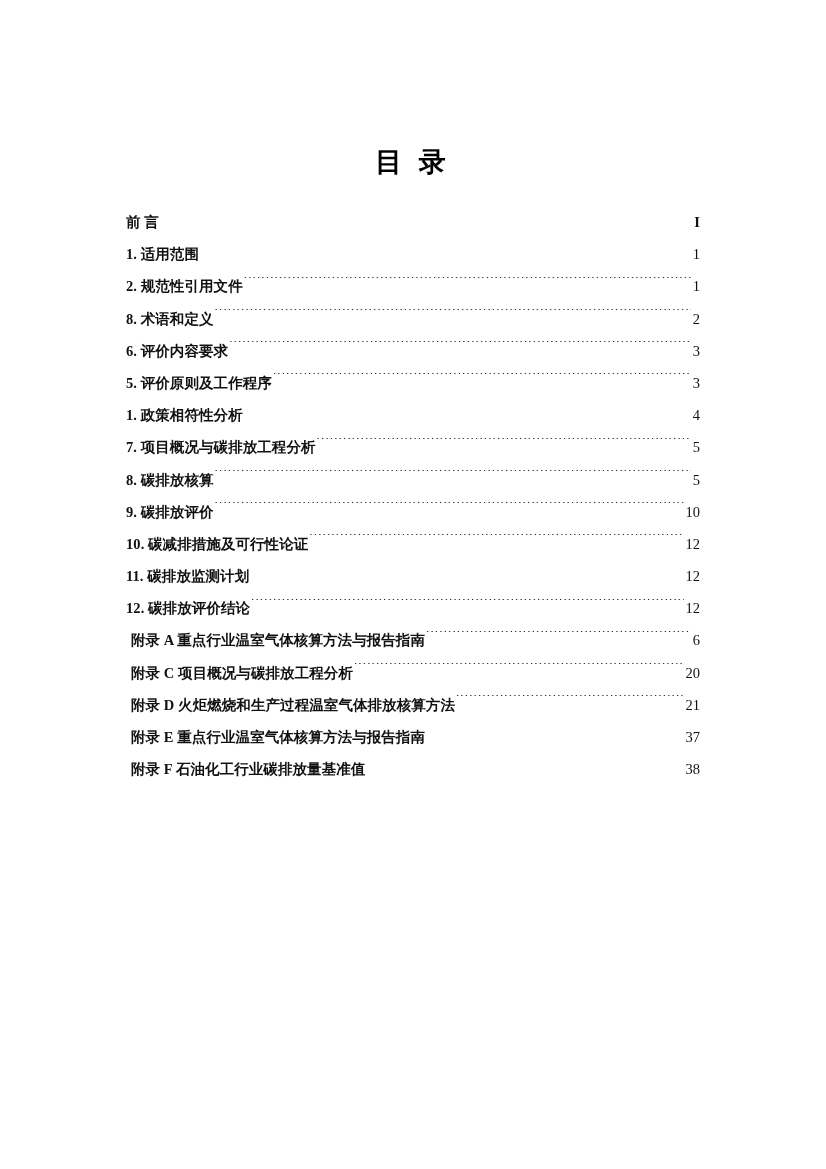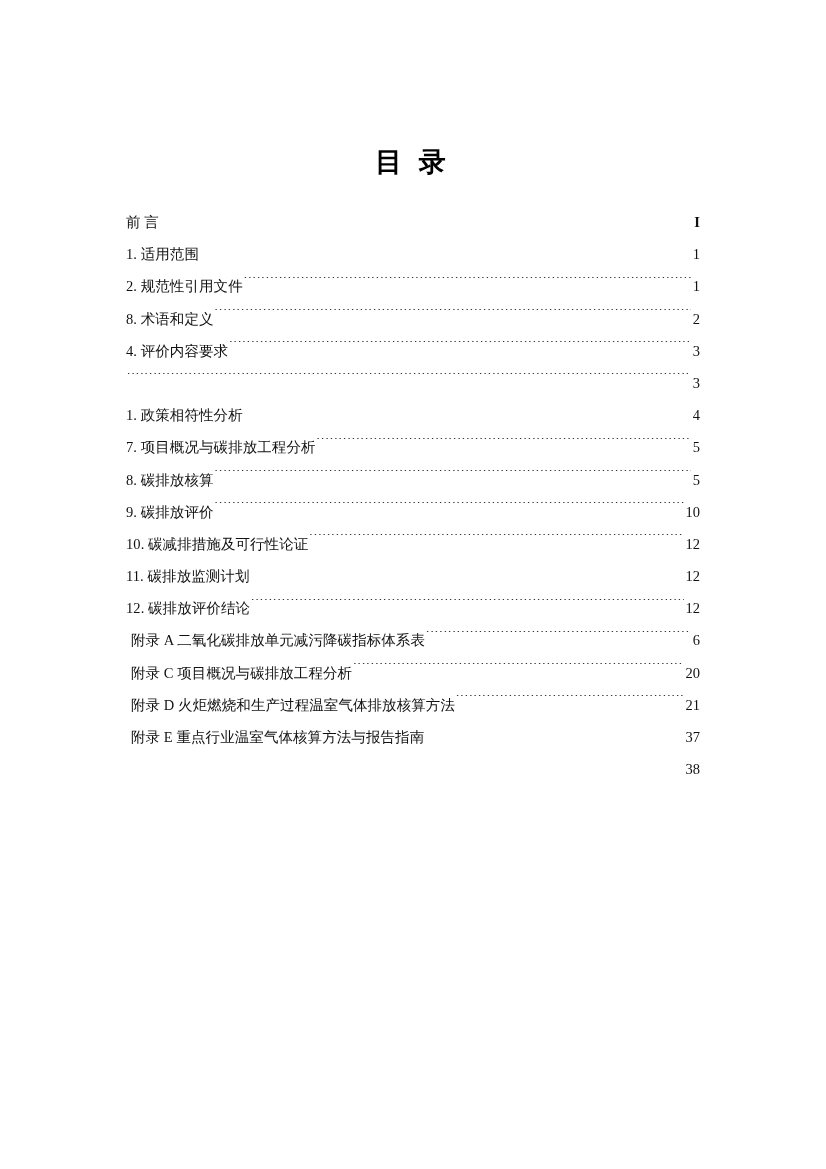--- a/index.html
+++ b/index.html
@@ -54,20 +54,21 @@
     color: #111111;
   }
 
   .toc-entry.appendix {
     padding-left: 5px;
   }
 
   .entry-label {
     flex: 0 0 auto;
     letter-spacing: 0.005em;
+    font-weight: bold;
   }
 
   .entry-leader {
     flex: 1 1 auto;
     overflow: hidden;
     margin: 0 1px;
     position: relative;
     height: 1em;
   }
 
@@ -116,25 +117,26 @@
         <span class="entry-label">2. 规范性引用文件</span>
         <span class="entry-leader"></span>
         <span class="entry-page">1</span>
       </div>
       <div class="toc-entry">
         <span class="entry-label">8. 术语和定义</span>
         <span class="entry-leader"></span>
         <span class="entry-page">2</span>
       </div>
       <div class="toc-entry">
-        <span class="entry-label">4. 评价内容要求</span>
+        <span class="entry-label">6. 评价内容要求</span>
         <span class="entry-leader"></span>
         <span class="entry-page">3</span>
       </div>
       <div class="toc-entry">
+        <span class="entry-label">5. 评价原则及工作程序</span>
         <span class="entry-leader"></span>
         <span class="entry-page">3</span>
       </div>
       <div class="toc-entry">
         <span class="entry-label">1. 政策相符性分析</span>
         <span class="entry-leader"></span>
         <span class="entry-page">4</span>
       </div>
       <div class="toc-entry">
         <span class="entry-label">7. 项目概况与碳排放工程分析</span>
@@ -160,38 +162,39 @@
         <span class="entry-label">11. 碳排放监测计划</span>
         <span class="entry-leader"></span>
         <span class="entry-page">12</span>
       </div>
       <div class="toc-entry">
         <span class="entry-label">12. 碳排放评价结论</span>
         <span class="entry-leader"></span>
         <span class="entry-page">12</span>
       </div>
       <div class="toc-entry appendix">
-        <span class="entry-label">附录 A  二氧化碳排放单元减污降碳指标体系表</span>
+        <span class="entry-label">附录 A  重点行业温室气体核算方法与报告指南</span>
         <span class="entry-leader"></span>
         <span class="entry-page">6</span>
       </div>
       <div class="toc-entry appendix">
         <span class="entry-label">附录 C  项目概况与碳排放工程分析</span>
         <span class="entry-leader"></span>
         <span class="entry-page">20</span>
       </div>
       <div class="toc-entry appendix">
         <span class="entry-label">附录 D  火炬燃烧和生产过程温室气体排放核算方法</span>
         <span class="entry-leader"></span>
         <span class="entry-page">21</span>
       </div>
       <div class="toc-entry appendix">
         <span class="entry-label">附录 E  重点行业温室气体核算方法与报告指南</span>
         <span class="entry-leader"></span>
         <span class="entry-page">37</span>
       </div>
       <div class="toc-entry appendix">
+        <span class="entry-label">附录 F  石油化工行业碳排放量基准值</span>
         <span class="entry-leader"></span>
         <span class="entry-page">38</span>
       </div>
     </div>
 
 </div>
 
 </body></html>

